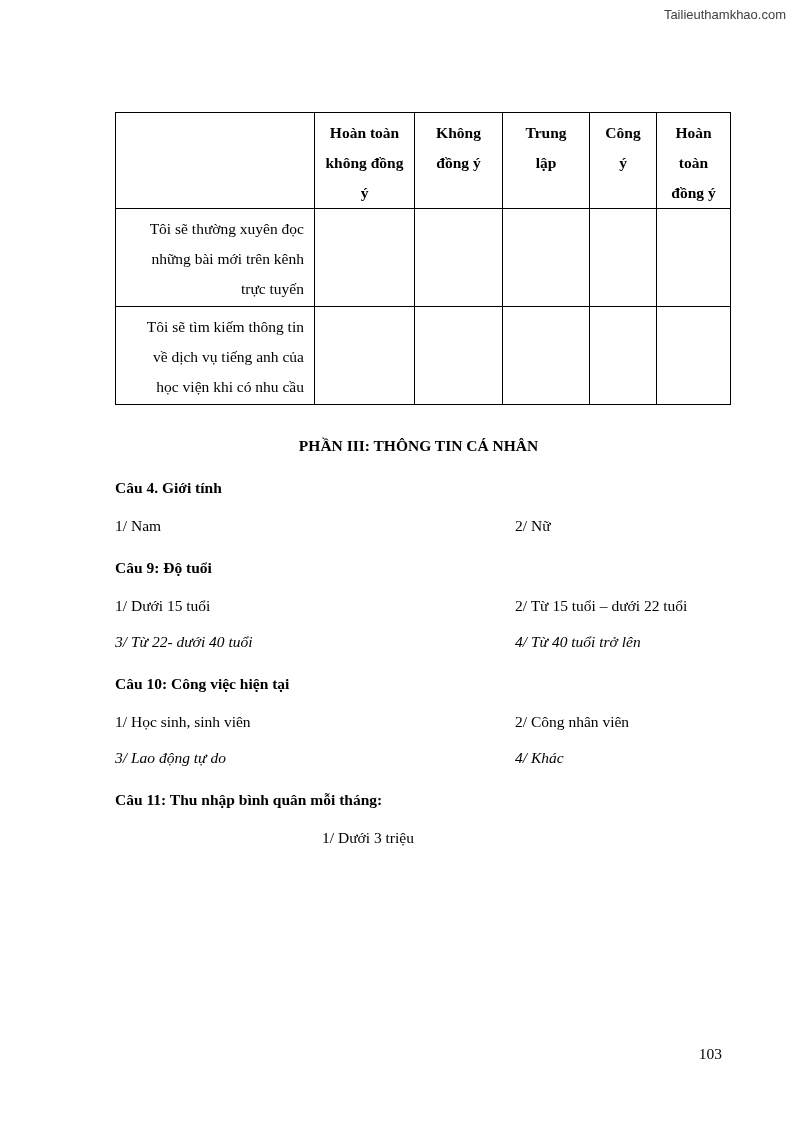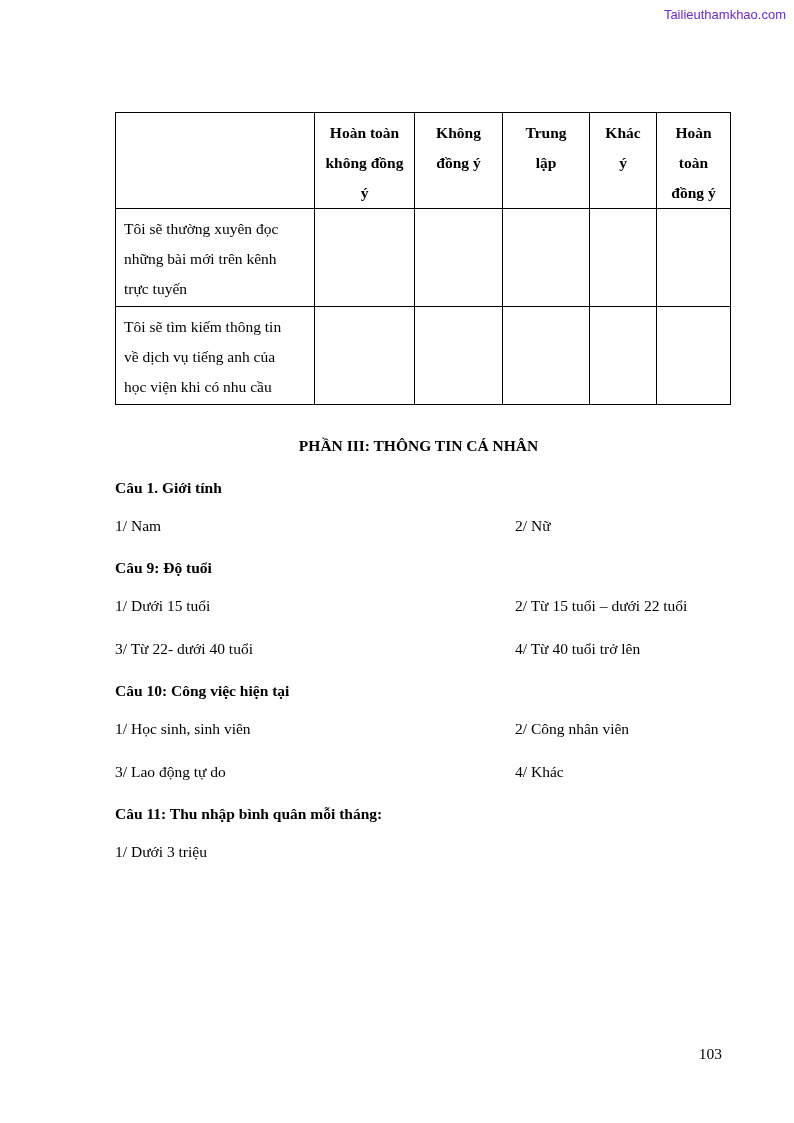--- a/index.html
+++ b/index.html
@@ -14,21 +14,21 @@
     font-family: "Liberation Serif", "DejaVu Serif", serif;
     font-size: 15.5px;
     overflow: hidden;
   }
   .watermark {
     position: absolute;
     top: 7px;
     right: 8px;
     font-family: "Liberation Sans", "DejaVu Sans", sans-serif;
     font-size: 13px;
-    color: #6d28d9;
+    color: #404040;
   }
   .content {
     position: absolute;
     left: 115px;
     top: 112px;
     width: 607px;
   }
   .bold { font-weight: bold; }
   .q7-title { line-height: 20px; margin-bottom: 10px; }
   table.likert {
@@ -36,21 +36,21 @@
     table-layout: fixed;
     width: 615px;
   }
   table.likert td {
     border: 1px solid #000000;
     vertical-align: top;
     line-height: 30px;
     white-space: pre-line;
   }
   tr.header-row td { height: 96px; }
-  tr.body-row td { height: 98px; }
+  tr.body-row td { height: 98px; text-align: right; }
   td.hdr {
     text-align: center;
     font-weight: bold;
     padding: 5px 2px 0 2px;
   }
   td.stmt {
     padding: 5px 10px 0 8px;
     text-align: left;
   }
   .section-title {
@@ -59,22 +59,23 @@
     line-height: 22px;
   }
   .q-heading {
     margin-top: 20px;
     line-height: 22px;
   }
   .opt-row {
     display: flex;
     margin-top: 16px;
     line-height: 22px;
+    justify-content: flex-end;
   }
-  .opt-row + .opt-row { margin-top: 21px; }
+  .opt-row + .opt-row { margin-top: 14px; font-style: italic; }
   .opt-left { width: 400px; flex: 0 0 400px; }
   .opt-right { flex: 1; }
   .page-number {
     position: absolute;
     top: 1044px;
     right: 72px;
     line-height: 20px;
   }
 </style>
 </head>
@@ -99,21 +100,21 @@
       <tbody>
         <tr class="header-row">
           <td></td>
           <td class="hdr">Hoàn toàn
 không đồng
 ý</td>
           <td class="hdr">Không
 đồng ý</td>
           <td class="hdr">Trung
 lập</td>
-          <td class="hdr">Khác
+          <td class="hdr">Công
 ý</td>
           <td class="hdr">Hoàn
 toàn
 đồng ý</td>
         </tr>
         <tr class="body-row">
           <td class="stmt">Tôi sẽ thường xuyên đọc
 những bài mới trên kênh
 trực tuyến</td>
           <td></td>
@@ -130,21 +131,21 @@
           <td></td>
           <td></td>
           <td></td>
           <td></td>
         </tr>
       </tbody>
     </table>
 
     <p class="section-title bold">PHẦN III: THÔNG TIN CÁ NHÂN</p>
 
-    <p class="q-heading bold">Câu 1. Giới tính</p>
+    <p class="q-heading bold">Câu 4. Giới tính</p>
     <div class="opt-row">
       <span class="opt-left">1/ Nam</span>
       <span class="opt-right">2/ Nữ</span>
     </div>
 
     <p class="q-heading bold">Câu 9: Độ tuổi</p>
     <div class="opt-row">
       <span class="opt-left">1/ Dưới 15 tuổi</span>
       <span class="opt-right">2/ Từ 15 tuổi – dưới 22 tuổi</span>
     </div>

